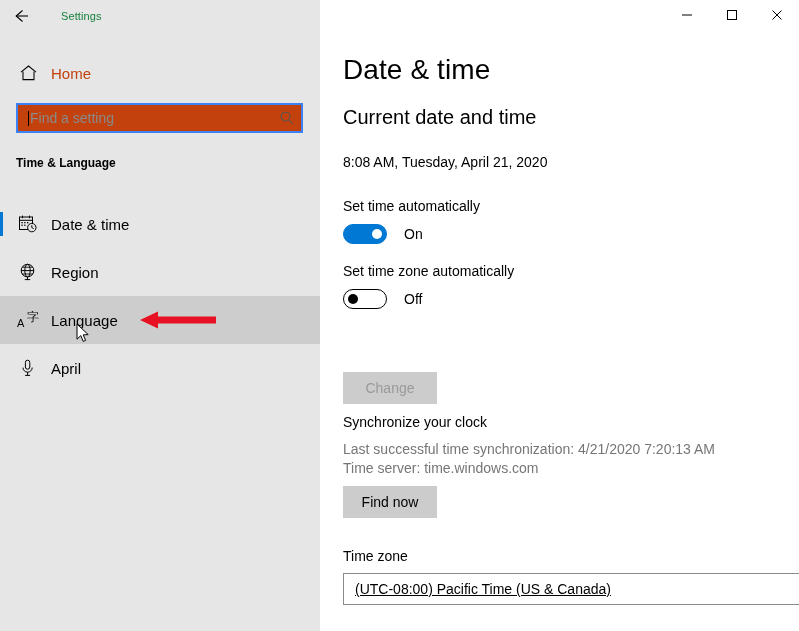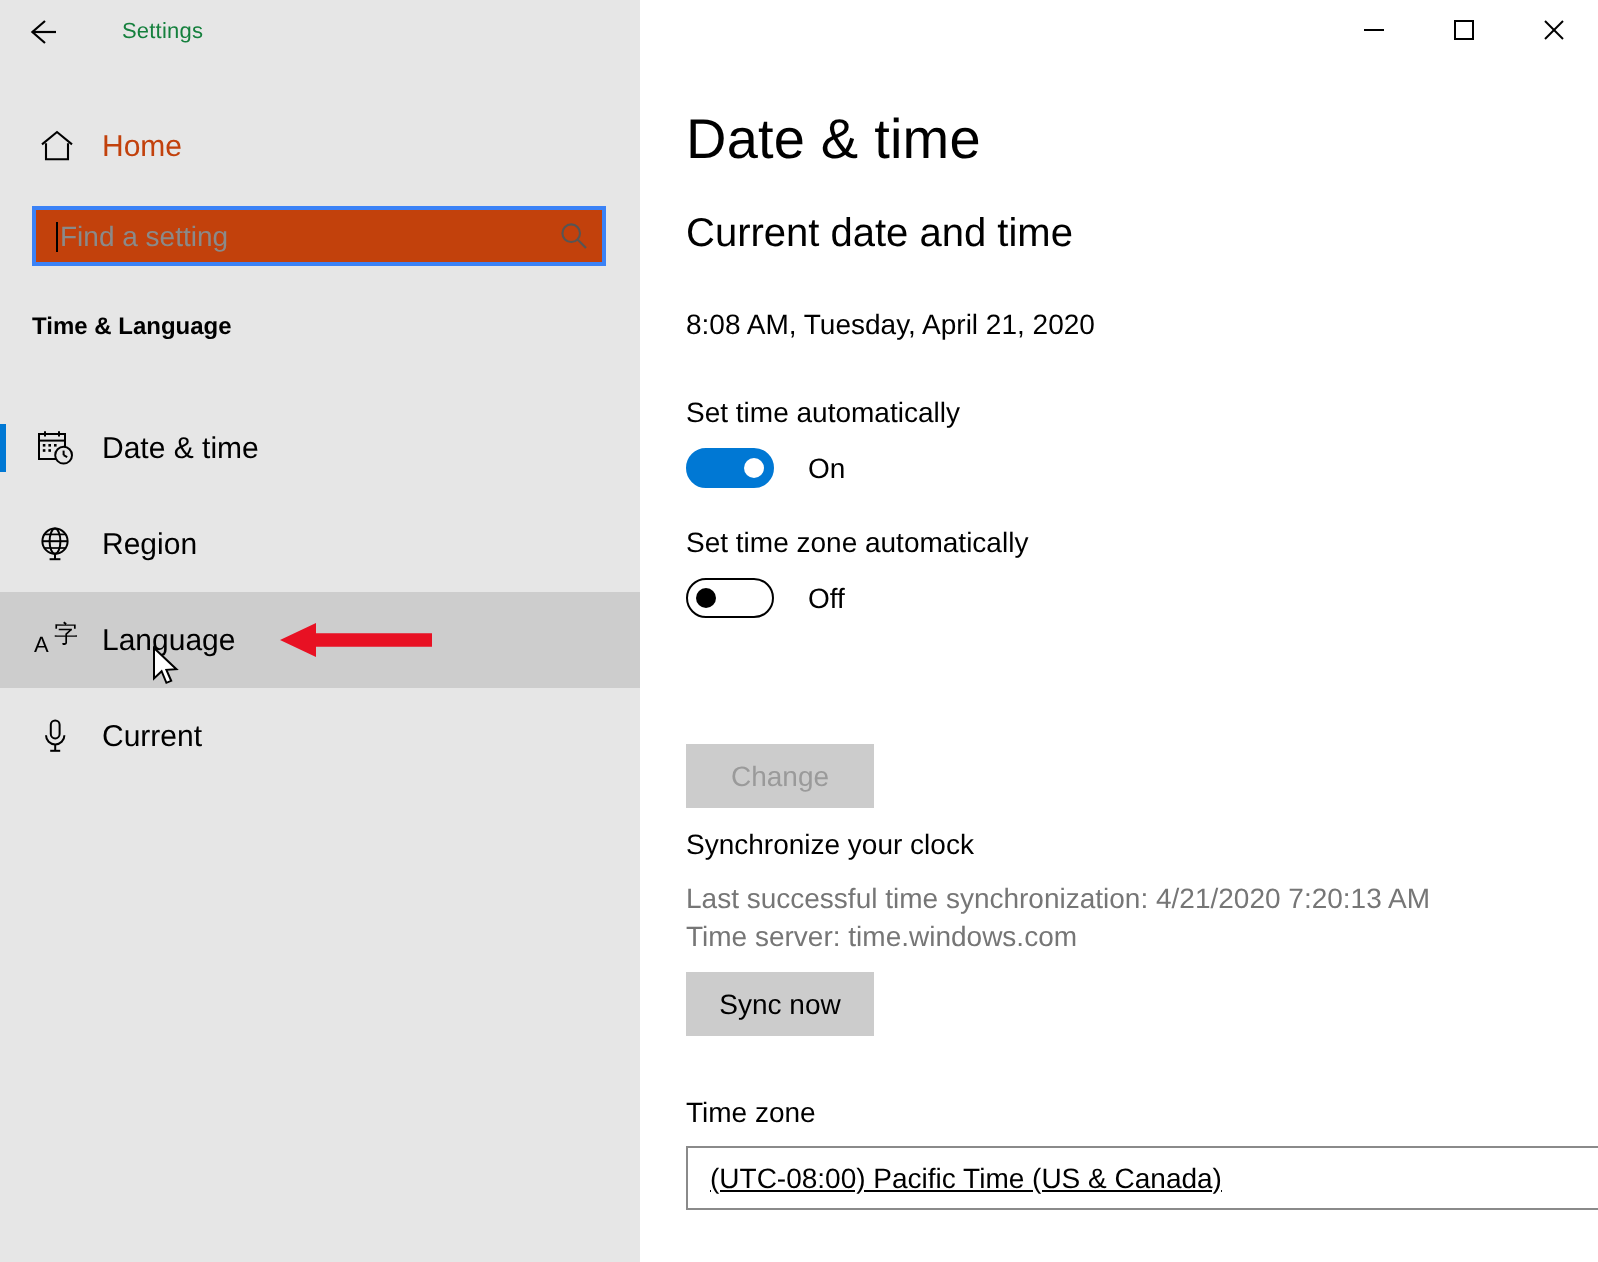--- a/index.html
+++ b/index.html
@@ -491,21 +491,21 @@
 
       <div class="nav-item">
         <div class="nav-icon">
           <svg width="20" height="20" viewBox="0 0 20 20">
             <rect x="7.4" y="2.2" width="4.4" height="9" rx="2.2" fill="none" stroke="#000" stroke-width="1"></rect>
             <path d="M5 9.6 a4.6 4.6 0 0 0 9.2 0" fill="none" stroke="#000" stroke-width="1"></path>
             <line x1="9.6" y1="14.2" x2="9.6" y2="17.2" stroke="#000" stroke-width="1"></line>
             <line x1="7.1" y1="17.4" x2="12.1" y2="17.4" stroke="#000" stroke-width="1"></line>
           </svg>
         </div>
-        <div class="nav-label">Current</div>
+        <div class="nav-label">April</div>
       </div>
     </div>
 
     <svg class="annot-arrow" viewBox="0 0 76 20">
       <path d="M0 10 L18 1.5 L18 6.6 L76 6.6 L76 13.4 L18 13.4 L18 18.5 Z" fill="#e81123"></path>
     </svg>
 
     <svg class="cursor" width="15" height="21" viewBox="0 0 15 21">
       <path d="M1 1 L1 16.2 L4.8 12.6 L7.2 18.4 L9.6 17.4 L7.2 11.9 L12.2 11.6 Z" fill="#ffffff" stroke="#000000" stroke-width="1"></path>
     </svg>
@@ -531,21 +531,21 @@
         <div class="knob"></div>
       </div>
       <div class="toggle-state">Off</div>
     </div>
 
     <button class="btn disabled" style="top:372px;">Change</button>
 
     <div class="field-label" style="top:414px;">Synchronize your clock</div>
     <div class="muted" style="top:441px;">Last successful time synchronization: 4/21/2020 7:20:13 AM</div>
     <div class="muted" style="top:460px;">Time server: time.windows.com</div>
-    <button class="btn" style="top:486px;">Sync now</button>
+    <button class="btn" style="top:486px;">Find now</button>
 
     <div class="field-label" style="top:548px;">Time zone</div>
     <div class="dropdown">
       <div class="dropdown-text">(UTC-08:00) Pacific Time (US &amp; Canada)</div>
 
     </div>
   </div>
 </div>
 
 </body></html>

